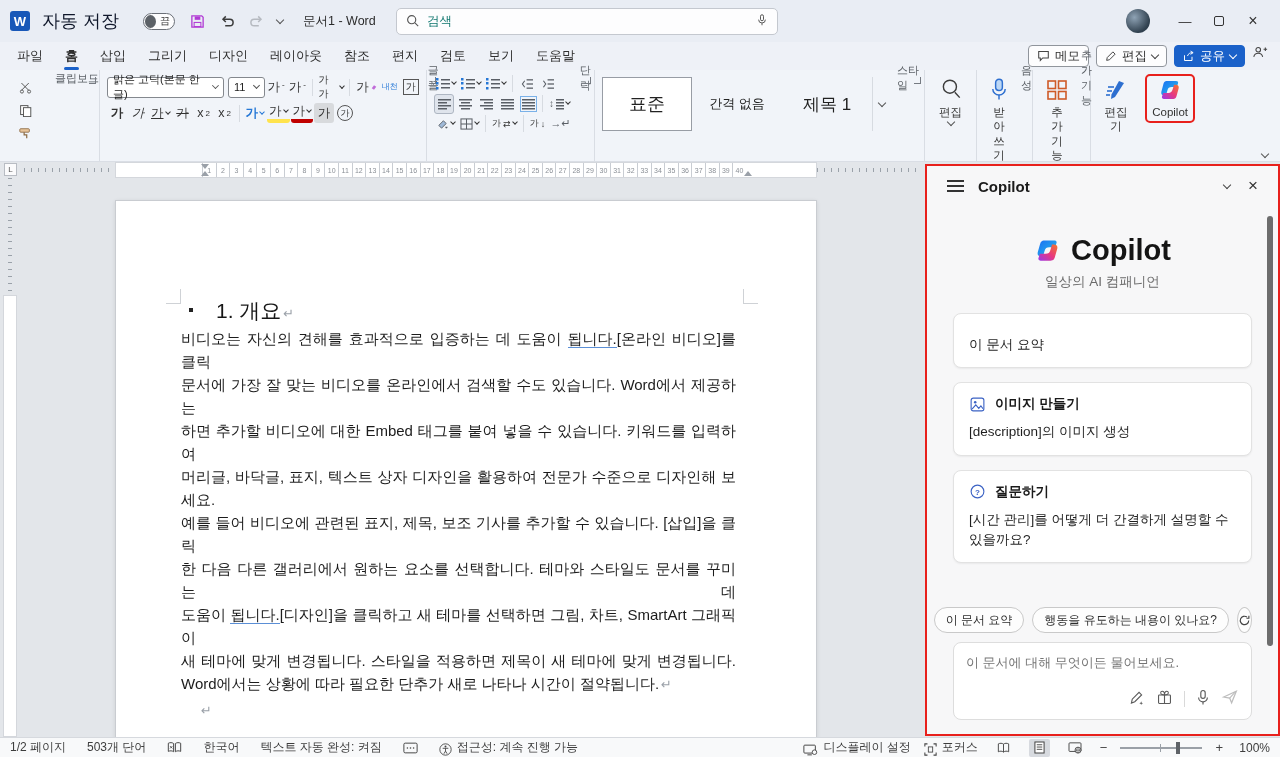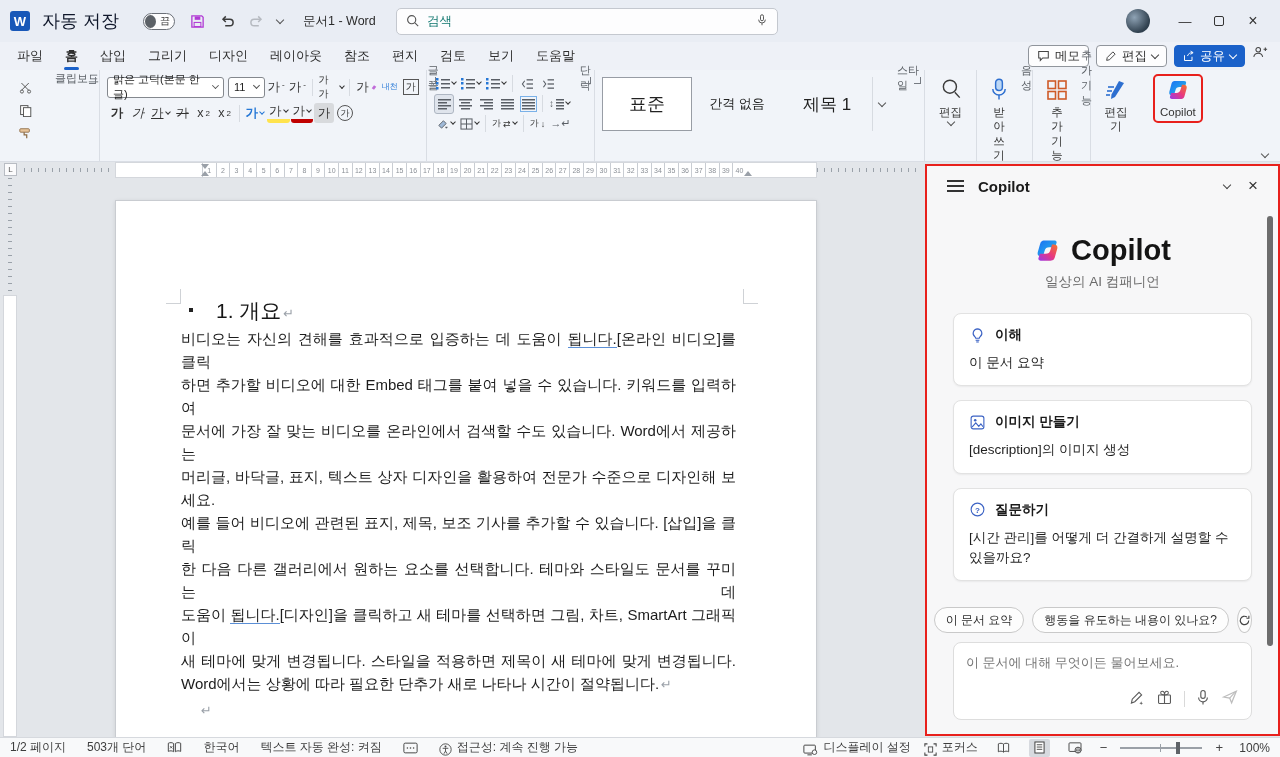--- a/index.html
+++ b/index.html
@@ -507,21 +507,21 @@
             </svg>
           <span class="lbl"><span>추가</span><br><span>기능</span></span>
         </div>
       </div>
       <div class="g-foot">
           <span>추가 기능</span>
         </div>
     </div>
 
     <div class="group" style="width:110px;border-right:none">
-      <div class="g-body" style="justify-content:center;gap:20px">
+      <div class="g-body" style="justify-content:center;gap:12px">
         <div class="bigbtn">
           <svg width="24" height="24" viewBox="0 0 24 24">
               <path d="M15 3l5 2-9 14-4 2 .5-4.5z" fill="#2e6fd0"></path>
               <line x1="4" y1="9" x2="10" y2="9" stroke="#2e6fd0" stroke-width="1.6"></line>
               <line x1="3" y1="13" x2="8" y2="13" stroke="#2e6fd0" stroke-width="1.6"></line>
               <line x1="2" y1="17" x2="6" y2="17" stroke="#2e6fd0" stroke-width="1.6"></line>
             </svg>
           <span class="lbl">편집기</span>
         </div>
         <div class="bigbtn copilot-wrap">
@@ -607,22 +607,22 @@
       <div class="vr-white"></div>
     </div>
     <div class="canvas">
       <div class="page">
         <div class="crop tl"></div>
         <div class="crop tr"></div>
         <div class="content">
           <div class="h1line"><span class="sq"></span><span>1. 개요</span><span class="eol">↵</span></div>
           <div id="para1">
               <div class="dline just"><span>비디오는 자신의 견해를 효과적으로 입증하는 데 도움이 </span><span class="proof">됩니다.</span><span>[온라인 비디오]를 클릭</span></div>
+              <div class="dline just"><span>문서에 가장 잘 맞는 비디오를 온라인에서 검색할 수도 있습니다. Word에서 제공하는</span></div>
               <div class="dline just"><span>하면 추가할 비디오에 대한 Embed 태그를 붙여 넣을 수 있습니다. 키워드를 입력하여</span></div>
-              <div class="dline just"><span>문서에 가장 잘 맞는 비디오를 온라인에서 검색할 수도 있습니다. Word에서 제공하는</span></div>
               <div class="dline just"><span>머리글, 바닥글, 표지, 텍스트 상자 디자인을 활용하여 전문가 수준으로 디자인해 보세요.</span></div>
               <div class="dline just"><span>예를 들어 비디오에 관련된 표지, 제목, 보조 기사를 추가할 수 있습니다. [삽입]을 클릭</span></div>
               <div class="dline just"><span>한 다음 다른 갤러리에서 원하는 요소를 선택합니다. 테마와 스타일도 문서를 꾸미는 데</span></div>
               <div class="dline just"><span>도움이 </span><span class="proof">됩니다.</span><span>[디자인]을 클릭하고 새 테마를 선택하면 그림, 차트, SmartArt 그래픽이</span></div>
               <div class="dline just"><span>새 테마에 맞게 변경됩니다. 스타일을 적용하면 제목이 새 테마에 맞게 변경됩니다.</span></div>
               <div class="dline"><span>Word에서는 상황에 따라 필요한 단추가 새로 나타나 시간이 절약됩니다.</span><span class="eol">↵</span></div>
             </div>
           <div class="pmark"><span class="eol">↵</span></div>
 
         </div>
@@ -645,28 +645,20 @@
       <svg width="27" height="27" viewBox="0 0 24 24">
         <path d="M9.5 3C6.4 3 5.9 4.3 5.1 7.3L3.4 13.4C2.7 16.1 4 17.3 6.3 17.3H8l1.4-4.9c.7-2.5 1.7-3.3 4.3-3.3h5.1L20 5.4C20.5 3.7 19.5 3 18 3Z" fill="url(#cg1)"></path>
         <path d="M14.5 21c3.1 0 3.6-1.3 4.4-4.3l1.7-6.1c.7-2.7-.6-3.9-2.9-3.9H16l-1.4 4.9c-.7 2.5-1.7 3.3-4.3 3.3H5.2L4 18.6C3.5 20.3 4.5 21 6 21Z" fill="url(#cg2)"></path>
       </svg>
       <span class="hero-title">Copilot</span>
     </div>
     <div class="hero-sub">일상의 AI 컴패니언</div>
 
     <div class="cards">
       <div class="card">
-        <div class="card-t">
-          <svg width="17" height="17" viewBox="0 0 20 20">
-              <path d="M10 2.2a5.2 5.2 0 0 1 3.1 9.3c-.6.5-1 1-1 1.8H7.9c0-.8-.4-1.3-1-1.8A5.2 5.2 0 0 1 10 2.2Z" fill="none" stroke="#3b62c4" stroke-width="1.3"></path>
-              <line x1="7.8" y1="15.6" x2="12.2" y2="15.6" stroke="#3b62c4" stroke-width="1.3"></line>
-              <line x1="8.5" y1="17.6" x2="11.5" y2="17.6" stroke="#3b62c4" stroke-width="1.3"></line>
-            </svg>
-          <span>이해</span>
-        </div>
         <div class="card-b">이 문서 요약</div>
       </div>
       <div class="card">
         <div class="card-t">
           <svg width="17" height="17" viewBox="0 0 20 20">
               <rect x="2.5" y="2.5" width="15" height="15" rx="2.5" fill="none" stroke="#3b62c4" stroke-width="1.3"></rect>
               <circle cx="7.3" cy="7.3" r="1.5" fill="#3b62c4"></circle>
               <path d="M3.5 15.5l4.5-5 3.5 4 2.5-2.8 2.5 3.3" fill="none" stroke="#3b62c4" stroke-width="1.3"></path>
             </svg>
           <span>이미지 만들기</span>

